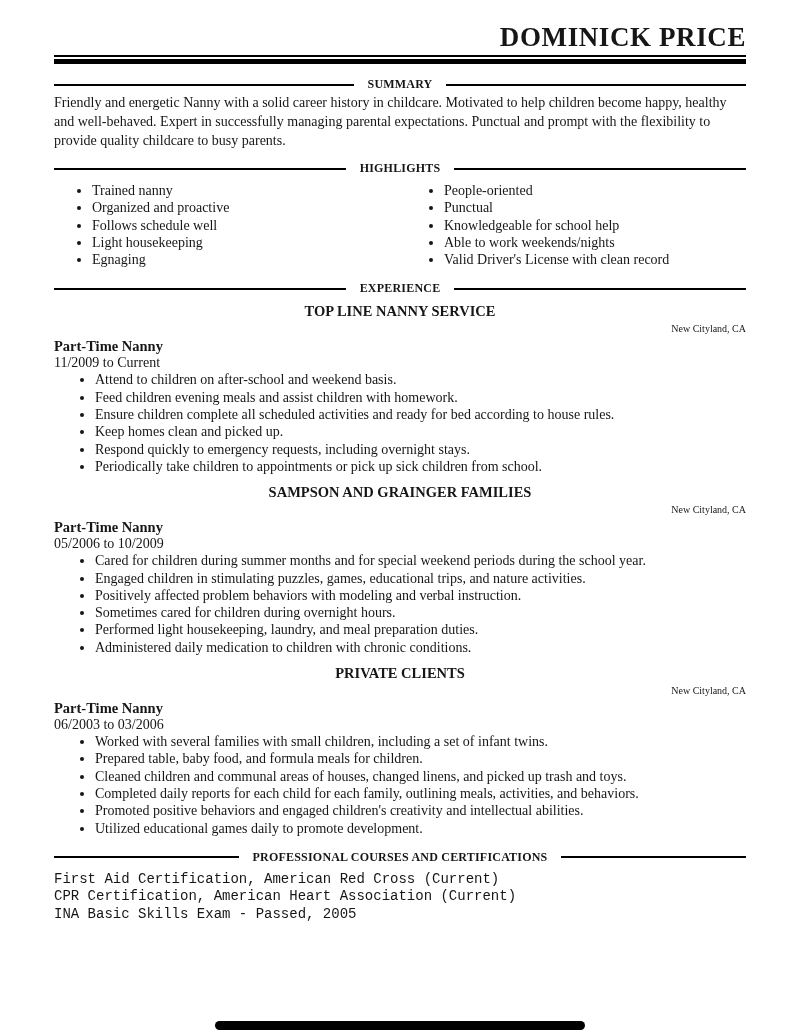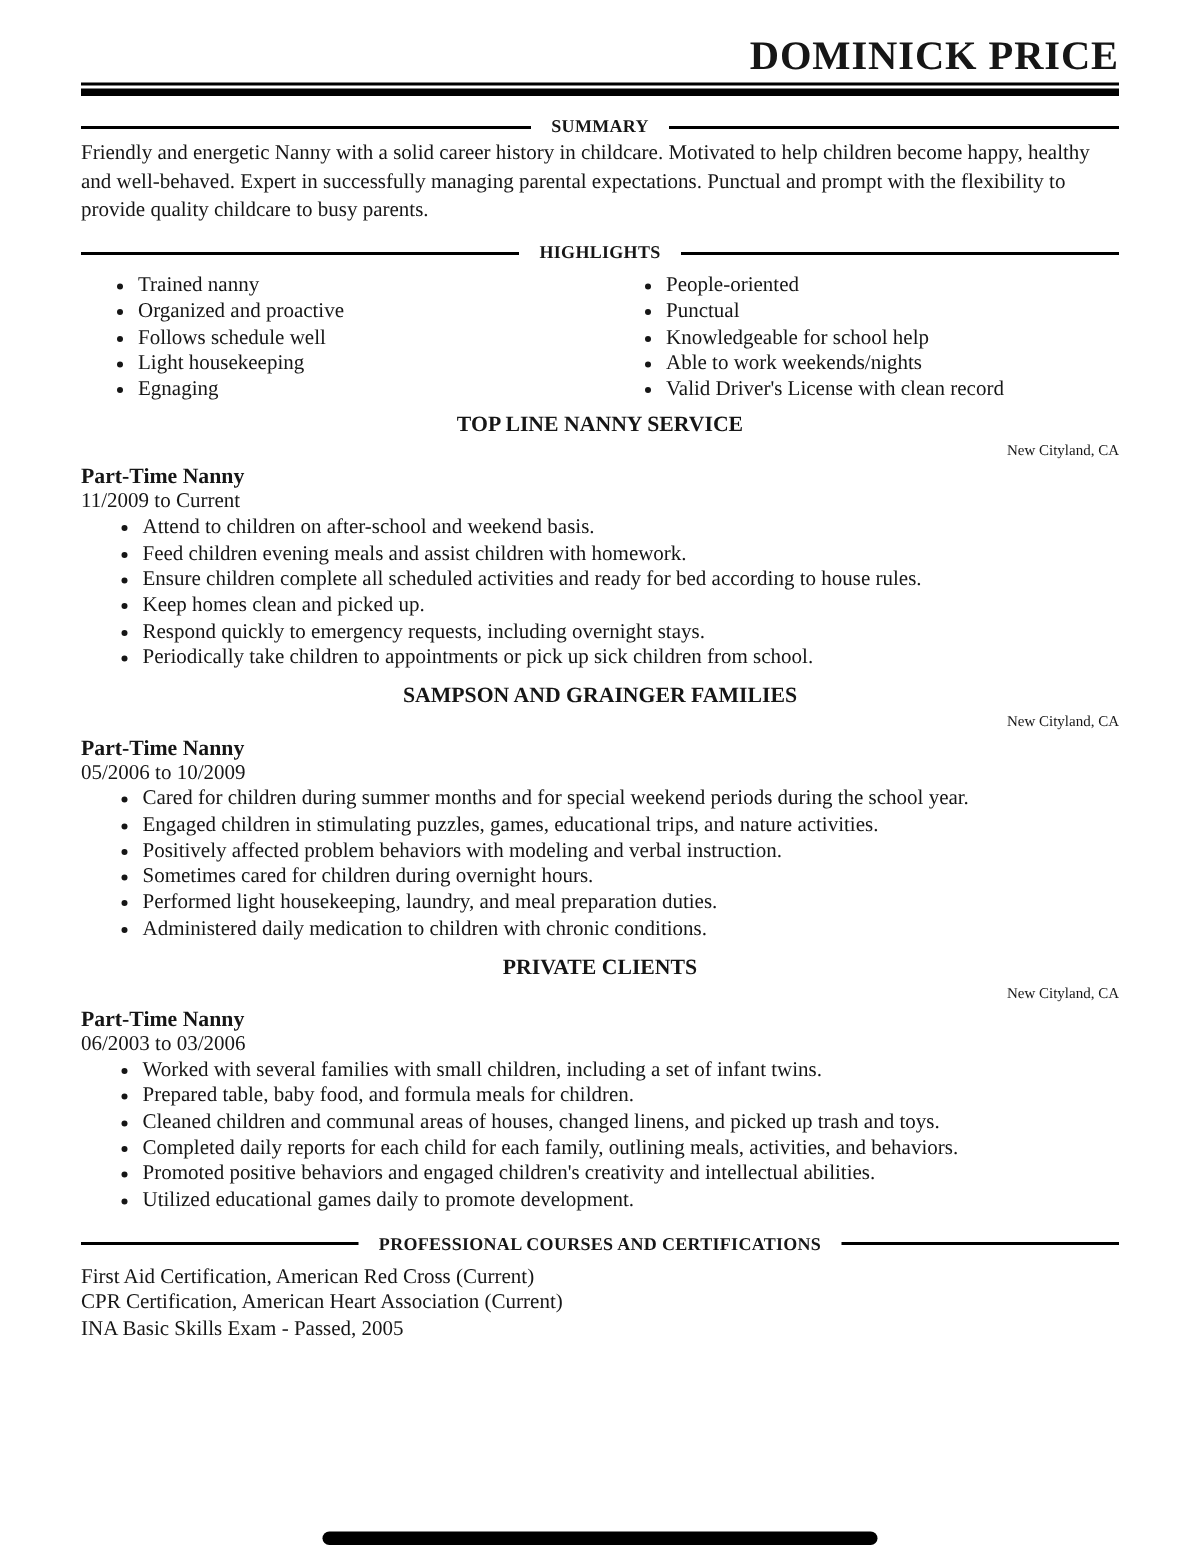--- a/index.html
+++ b/index.html
@@ -93,20 +93,21 @@
     flex-direction: column;
   }
   .job-title { font-weight: bold; font-size: 14.5px; }
   .job-dates { font-size: 14px; }
   .job-bullets { padding-left: 41px; margin-top: 1px; }
 
   .cert-lines {
     margin-top: 6px;
     font-size: 14px;
     line-height: 17.6px;
+    font-family: Liberation Mono, monospace;
   }
 
   .bottom-bar {
     position: absolute;
     left: 50%;
     transform: translateX(-50%);
     bottom: 5px;
     width: 370px;
     height: 9px;
     background: #000;
@@ -143,20 +144,25 @@
     </ul>
     <ul class="blist hl-right">
       <li>People-oriented</li>
       <li>Punctual</li>
       <li>Knowledgeable for school help</li>
       <li>Able to work weekends/nights</li>
       <li>Valid Driver's License with clean record</li>
     </ul>
   </div>
 
+  <div class="section-heading sh-experience">
+    <span class="line"></span>
+    <span>EXPERIENCE</span>
+    <span class="line"></span>
+  </div>
 
   <div>
     <div class="company first">TOP LINE NANNY SERVICE</div>
     <div class="location">New Cityland, CA</div>
     <div class="job-header">
       <span class="job-title">Part-Time Nanny</span>
       <span class="job-dates">11/2009 to Current</span>
     </div>
     <ul class="blist job-bullets">
       <li>Attend to children on after-school and weekend basis.</li>

